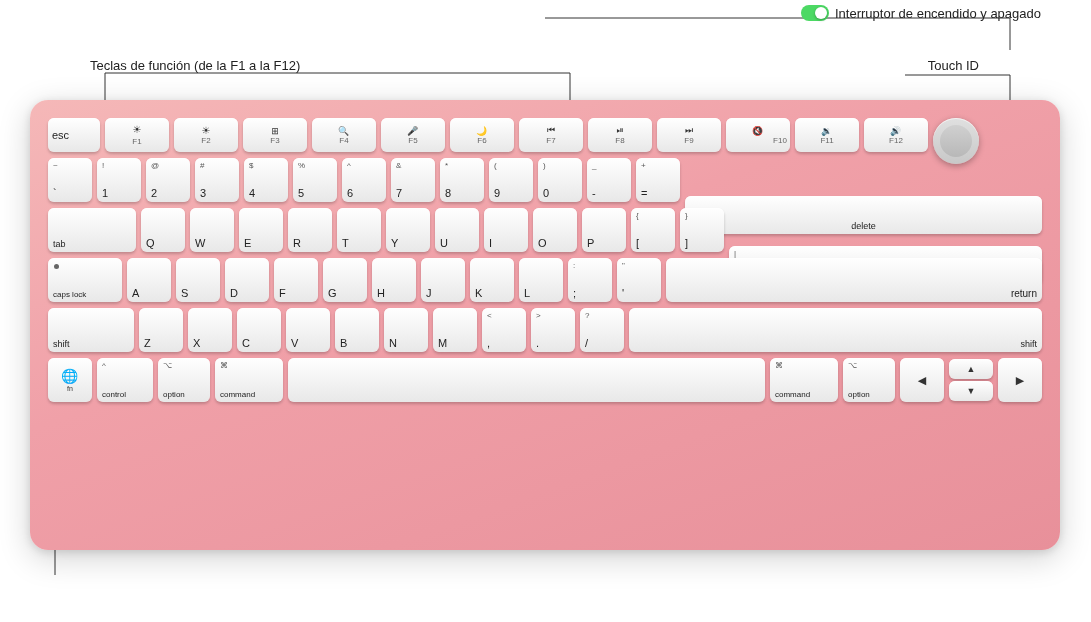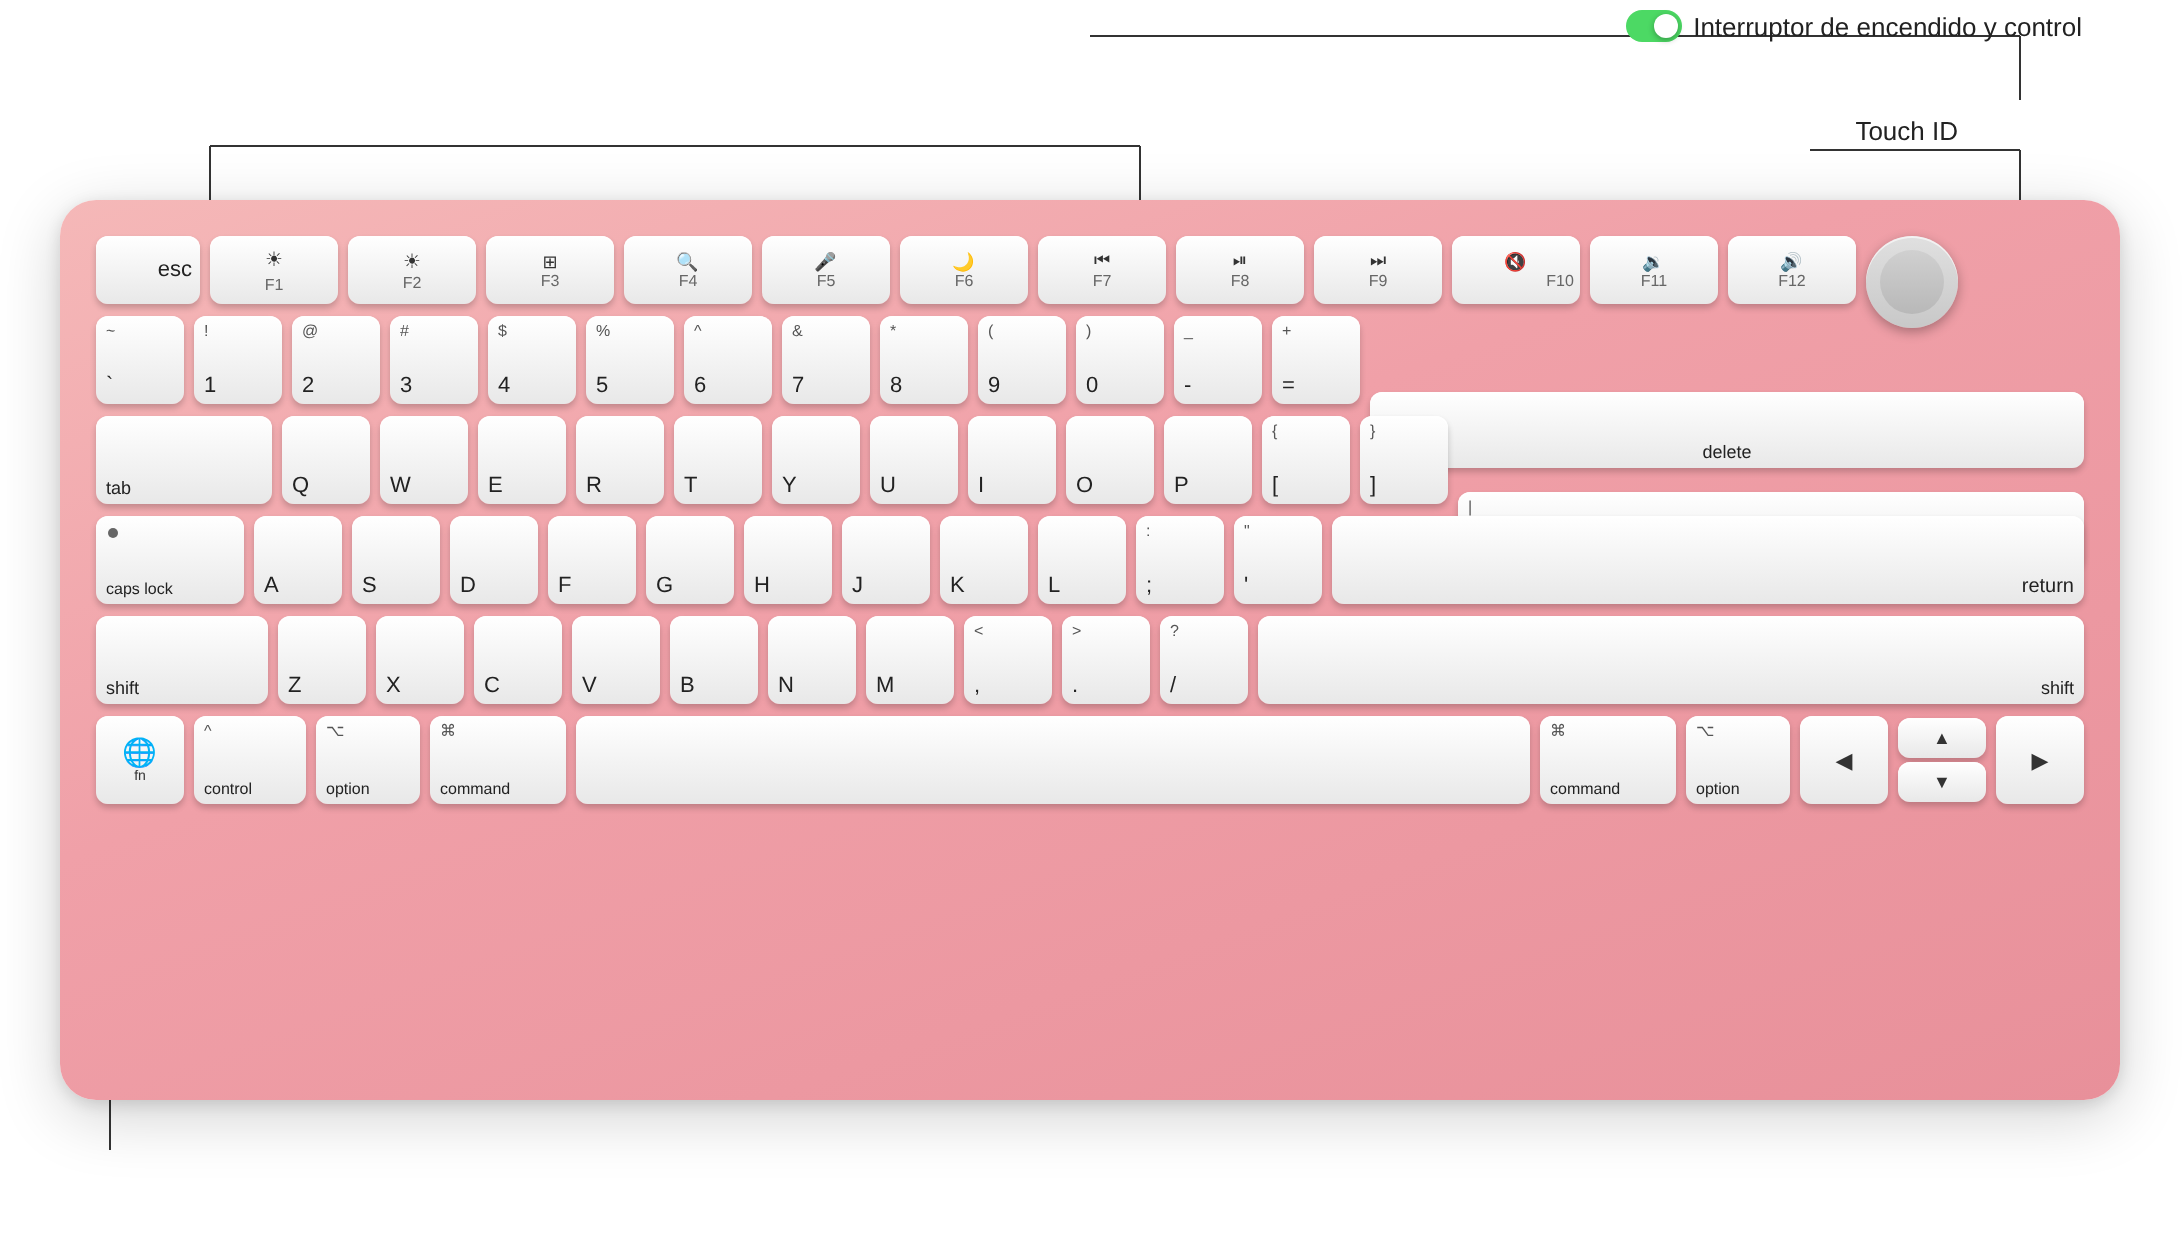--- a/index.html
+++ b/index.html
@@ -81,21 +81,21 @@
     }
 
     .key .key-main {
       font-size: 11px;
       font-weight: 400;
       color: #222;
     }
 
     
     .row-fn { height: 34px; }
-    .row-fn .key { min-height: 34px; height: 34px; font-size: 8px; justify-content: center; align-items: flex-end; padding: 2px 4px; }
+    .row-fn .key { min-height: 34px; height: 34px; font-size: 8px; justify-content: center; align-items: flex-start; padding: 2px 4px; }
 
     
     .row-num { height: 44px; }
 
     
     .row-main { height: 44px; }
 
     
     .row-bottom { height: 44px; }
 
@@ -182,23 +182,26 @@
 
     <line x1="545" y1="18" x2="1010" y2="18" stroke="#333" stroke-width="1"></line>
     <line x1="1010" y1="18" x2="1010" y2="50" stroke="#333" stroke-width="1"></line>
 
     <line x1="55" y1="575" x2="55" y2="537" stroke="#333" stroke-width="1"></line>
   </svg>
 
   <div class="annotation" style="top: 5px; right: 50px; display:flex; align-items:center; gap:6px;">
     <div class="toggle-switch">
     </div>
-    <span>Interruptor de encendido y control</span>
+    <span>Interruptor de encendido y apagado</span>
   </div>
 
+  <div class="annotation" style="top: 58px; left: 90px;">
+    <span>Teclas de función (de la F1 a la F12)</span>
+  </div>
 
   <div class="annotation" style="top: 58px; right: 112px;">
     <span>Touch ID</span>
   </div>
 
 
   <div class="keyboard-wrap">
     <div class="keyboard">
 
       <div class="key-row row-fn">

